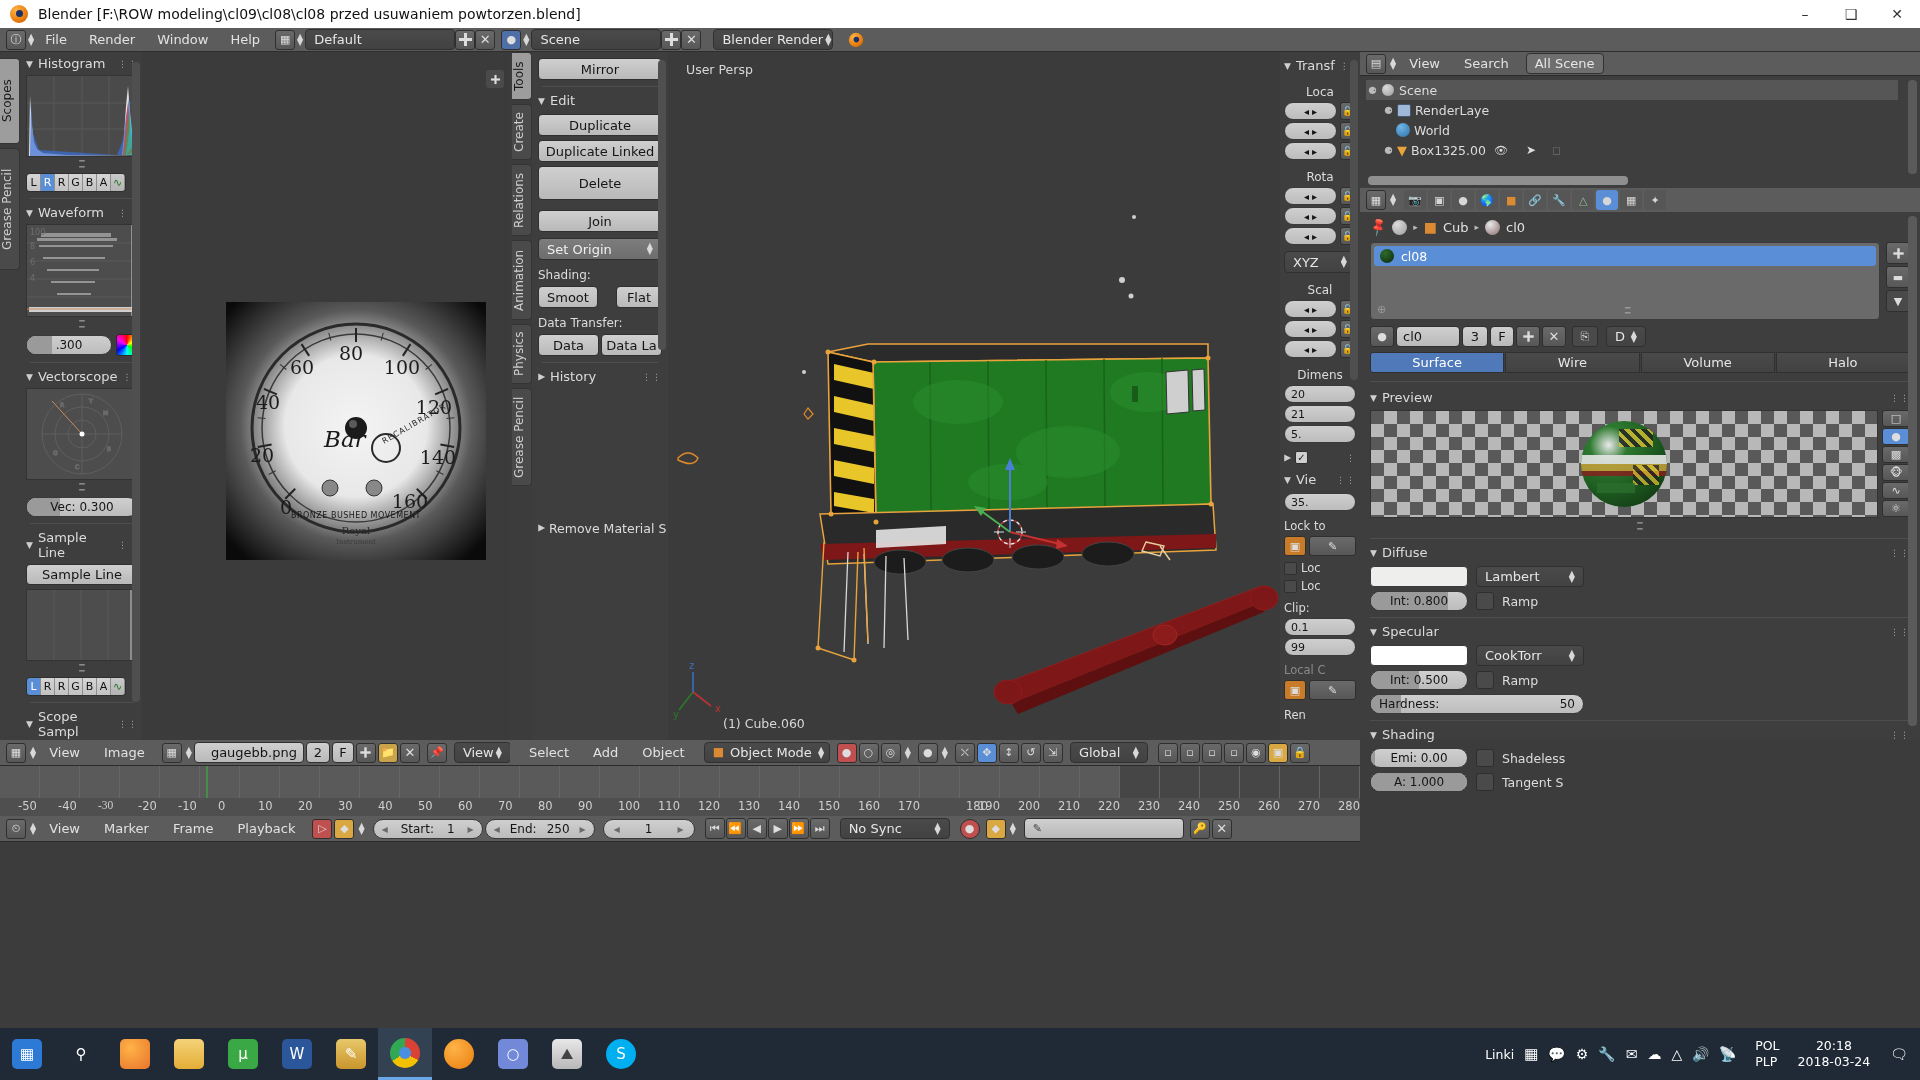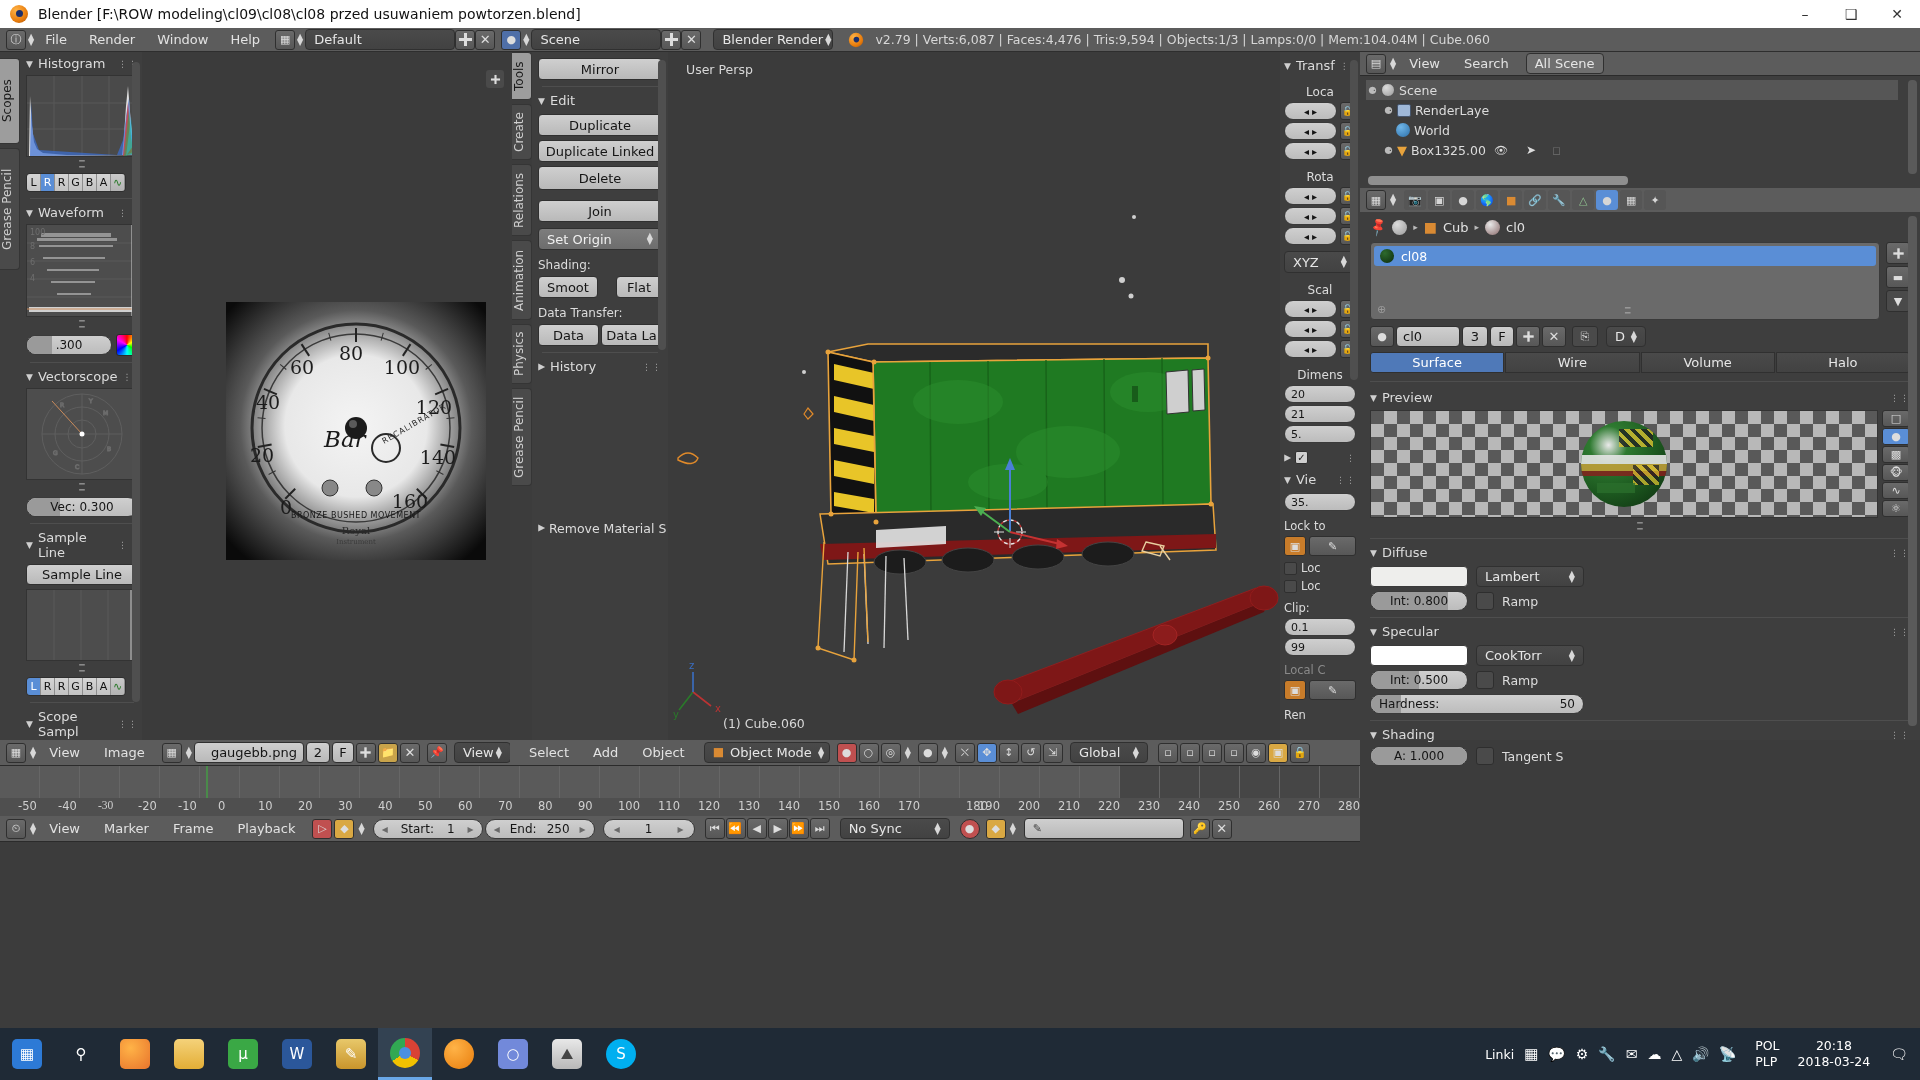--- a/index.html
+++ b/index.html
@@ -140,21 +140,20 @@
         <span class="xg">✕</span>
       </div>
     <div class="btn dark" style="width:120px;margin-left:12px;justify-content:space-between">
       <span>Blender Render</span>
         <span class="spin">▲<br>▼</span>
     </div>
     <div class="tb-icon" style="margin-left:12px;transform:scale(.8)">
         <div class="o"></div>
         <div class="i"></div>
       </div>
-    <div class="stats">v2.79 | Verts:6,087 | Faces:4,476 | Tris:9,594 | Objects:1/3 | Lamps:0/0 | Mem:104.04M | Cube.060</div>
   </div>
 
   <div class="panel" style="left:0;top:52px;width:142px;height:688px;background:#3e3e3e;">
 
     <div class="vtabs" style="left:0;top:6px;">
       <div class="vtab sel" style="height:86px">Scopes</div>
       <div class="vtab" style="height:122px">Grease Pencil</div>
     </div>
 
     <div style="position:absolute;left:26px;top:4px;width:112px;">
@@ -386,21 +385,21 @@
   <div class="panel" style="left:532px;top:52px;width:136px;height:688px;background:#3e3e3e">
     <div style="padding:4px 6px 0 6px">
       <div class="btn lite" style="width:100%;height:22px;justify-content:center;margin-top:2px">Mirror</div>
       <div class="sep"></div>
       <div class="ptitle">
         <span class="tri">▼</span>
         <span>Edit</span>
       </div>
       <div class="btn lite" style="width:100%;height:22px;justify-content:center;margin-top:6px">Duplicate</div>
       <div class="btn lite" style="width:100%;height:22px;justify-content:center;margin-top:4px">Duplicate Linked</div>
-      <div class="btn lite" style="width:100%;height:24px;justify-content:center;margin-top:4px">Delete</div>
+      <div class="btn lite" style="width:100%;height:34px;justify-content:center;margin-top:4px">Delete</div>
       <div class="btn lite" style="width:100%;height:22px;justify-content:center;margin-top:10px">Join</div>
       <div class="btn" style="width:100%;height:22px;margin-top:6px;background:linear-gradient(#7d7d7d,#6d6d6d);justify-content:space-between;color:#f0f0f0">
         <span>Set Origin</span>
           <span class="spin">▲<br>▼</span>
       </div>
       <div style="font-size:12px;color:#dcdcdc;margin-top:8px">Shading:</div>
       <div style="display:flex;gap:18px;margin-top:4px">
         <div class="btn lite" style="flex:1;height:22px;justify-content:center">Smoot</div>
         <div class="btn lite" style="flex:1;height:22px;justify-content:center">Flat</div>
       </div>
@@ -842,20 +841,28 @@
       </div>
     </div>
 
     <div class="sep" style="margin:6px 10px"></div>
 
     <div style="padding:0 10px">
       <div class="ptitle">
         <span class="tri">▼</span>
         <span>Shading</span>
         <span class="grip">⋮⋮</span>
+      </div>
+      <div style="display:flex;gap:8px;margin-top:6px;align-items:center">
+        <div class="pill" style="width:98px;position:relative;overflow:hidden">
+          <div style="position:absolute;left:0;top:0;bottom:0;width:4%;background:#9a9a9a"></div>
+          <span style="position:relative">Emi: 0.00</span>
+        </div>
+        <div style="width:18px;height:18px;background:#4a4a4a;border:1px solid #2e2e2e;border-radius:3px"></div>
+        <span style="font-size:12.5px;color:#dcdcdc">Shadeless</span>
       </div>
       <div style="display:flex;gap:8px;margin-top:4px;align-items:center">
         <div class="pill" style="width:98px;position:relative;overflow:hidden">
           <div style="position:absolute;left:0;top:0;bottom:0;width:100%;background:#9a9a9a"></div>
           <span style="position:relative">A: 1.000</span>
         </div>
         <div style="width:18px;height:18px;background:#4a4a4a;border:1px solid #2e2e2e;border-radius:3px"></div>
         <span style="font-size:12.5px;color:#dcdcdc">Tangent S</span>
       </div>
     </div>

